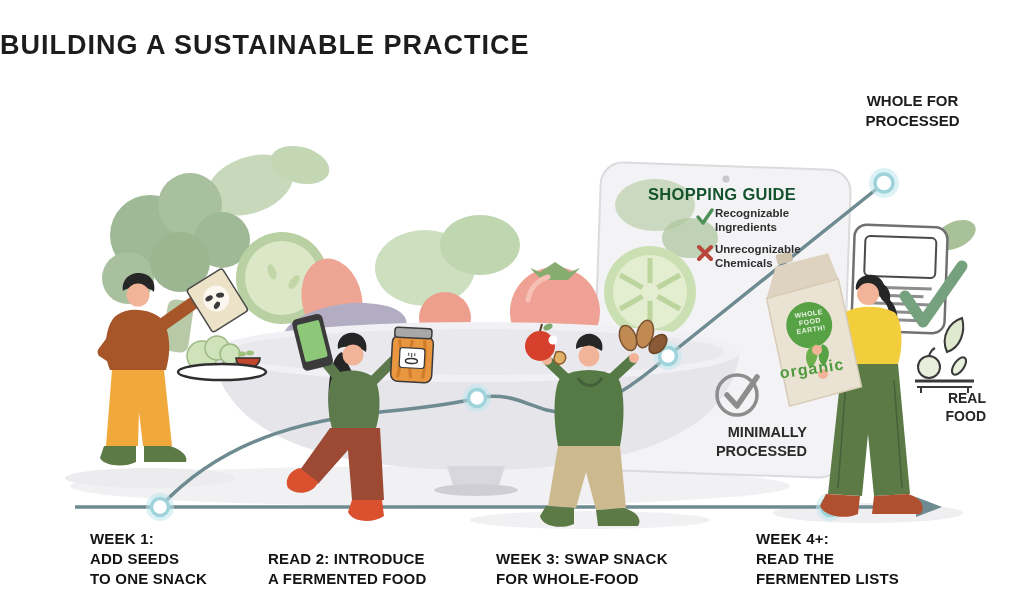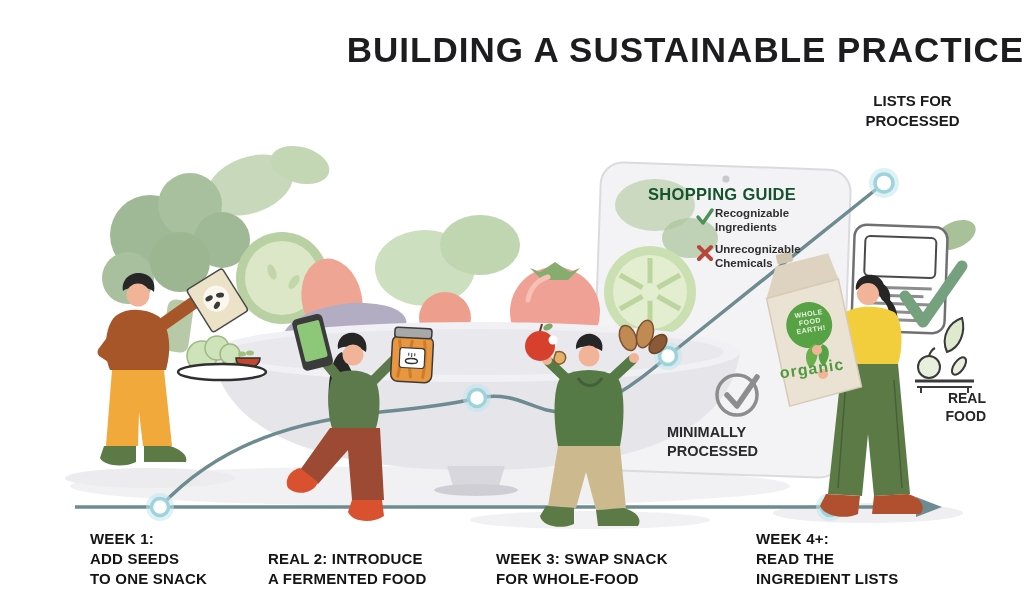--- a/index.html
+++ b/index.html
@@ -1,38 +1,38 @@
 <!DOCTYPE html>
 <html><head>
 <meta charset="utf-8">
 <style>
   html,body{margin:0;padding:0;background:#fff}
   .stage{position:relative;width:1024px;height:611px;background:#ffffff;overflow:hidden;
          font-family:"Liberation Sans",sans-serif;color:#1b1b1d}
   .stage svg.art{position:absolute;left:0;top:0;z-index:1}
   .txt{position:absolute;z-index:2}
 
-  .page-title{left:0;right:0;top:30px;text-align:right;font-size:35px;font-weight:700;
+  .page-title{left:0;right:0;top:30px;text-align:left;font-size:27px;font-weight:700;
               letter-spacing:1px;color:#1d1d1f}
 
   .look-for{left:830px;top:91px;width:165px;text-align:center;font-size:15px;line-height:20px;
             font-weight:700}
   .look-for span{display:block}
 
   .sg-title{left:648px;top:185px;width:180px;font-size:16.5px;font-weight:700;
             letter-spacing:.3px;color:#14532d}
   .sg-item{display:flex;align-items:flex-start}
   .sg-item .lbl{width:112px;font-size:11.5px;line-height:13.5px;font-weight:600;color:#2e2e2e}
   .sg-item-1{left:695px;top:207px}
   .sg-item-2{left:695px;top:243px}
 
   .ing-title{left:858px;top:242px;width:84px;text-align:center;font-size:12.5px;line-height:15px;
              font-weight:700;color:#2a2a2a}
 
-  .min-proc{left:667px;top:423px;width:140px;text-align:left;font-size:14.5px;line-height:19px;
+  .min-proc{left:667px;top:423px;width:140px;text-align:right;font-size:14.5px;line-height:19px;
             font-weight:700;color:#2a2a2a}
   .min-proc span{display:block}
 
   .real-food{left:910px;top:389px;width:76px;text-align:right;font-size:14px;line-height:18px;
              font-weight:700;color:#262626}
   .real-food span{display:block}
 
   .organic{left:764px;top:360px;width:96px;text-align:center;font-size:16px;font-weight:700;
            color:#4f9a3e;letter-spacing:1px;transform:rotate(-8deg)}
   .bag-logo-text{left:787px;top:310px;width:46px;text-align:center;font-size:7px;line-height:8px;
@@ -286,21 +286,21 @@
     <path d="M818,368 C826,360 828,350 820,346 C814,352 812,362 818,368 Z" fill="#57a244"></path>
   </g>
   <circle cx="817" cy="350" r="5" fill="#f2b498"></circle>
   <circle cx="823" cy="374" r="5" fill="#f2b498"></circle>
 
 </svg>
 
 <h1 class="txt page-title" style="margin:0;position:absolute">BUILDING A SUSTAINABLE PRACTICE</h1>
 
 <div class="txt look-for">
-  <span>LISTS FOR</span>
+  <span>WHOLE FOR</span>
   <span>PROCESSED</span>
 </div>
 
 <div class="txt sg-title">SHOPPING GUIDE</div>
 
 <div class="txt sg-item sg-item-1">
   <svg width="20" height="20" viewBox="0 0 20 20">
     <path d="M3 10 L8 16 L17 3" stroke="#4e9158" stroke-width="3.5" fill="none" stroke-linecap="round" stroke-linejoin="round"></path>
   </svg>
   <span class="lbl">Recognizable Ingredients</span>
@@ -332,30 +332,30 @@
 
 <div class="txt organic">organic</div>
 
 <div class="week week-1 stack">
   <span class="wk">WEEK 1:</span>
   <span class="l l1">ADD SEEDS</span>
   <span class="l">TO ONE SNACK</span>
 </div>
 
 <div class="week week-2 inline">
-  <span class="wk">REAL 2:</span>
+  <span class="wk">READ 2:</span>
   <span class="l l1">INTRODUCE</span>
   <span class="l">A FERMENTED FOOD</span>
 </div>
 
 <div class="week week-3 inline">
   <span class="wk">WEEK 3:</span>
   <span class="l l1">SWAP SNACK</span>
   <span class="l">FOR WHOLE-FOOD</span>
 </div>
 
 <div class="week week-4 stack">
   <span class="wk">WEEK 4+:</span>
   <span class="l l1">READ THE</span>
-  <span class="l">INGREDIENT LISTS</span>
+  <span class="l">FERMENTED LISTS</span>
 </div>
 
 </div>
 
 </body></html>

